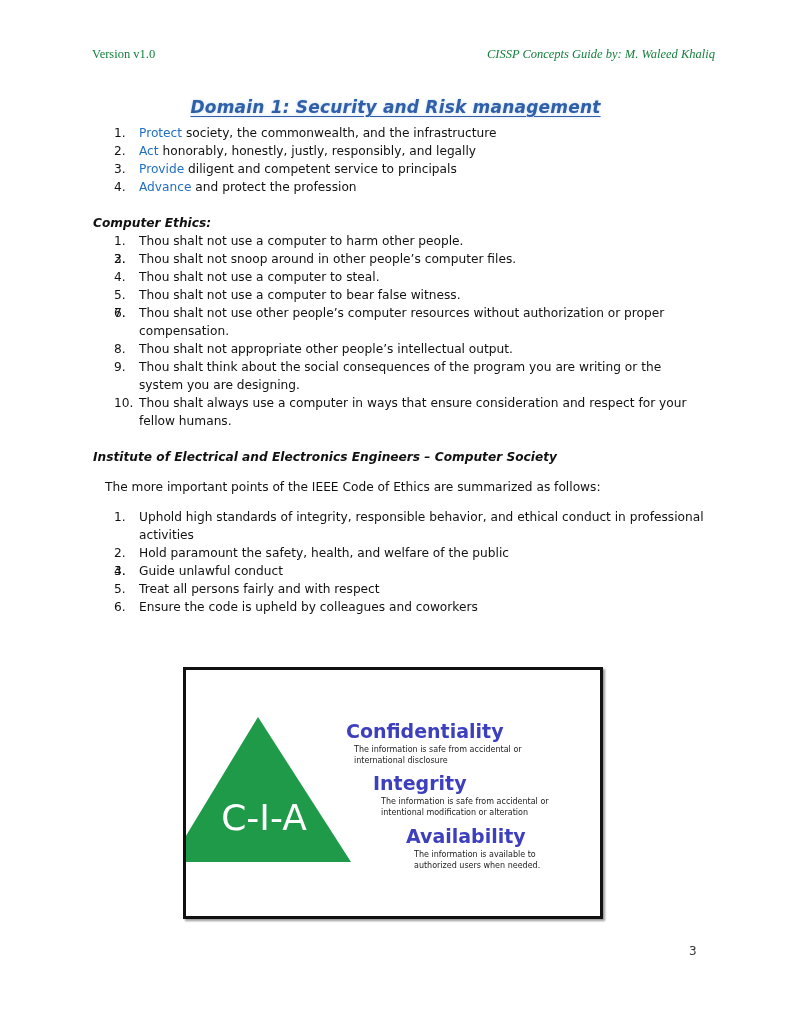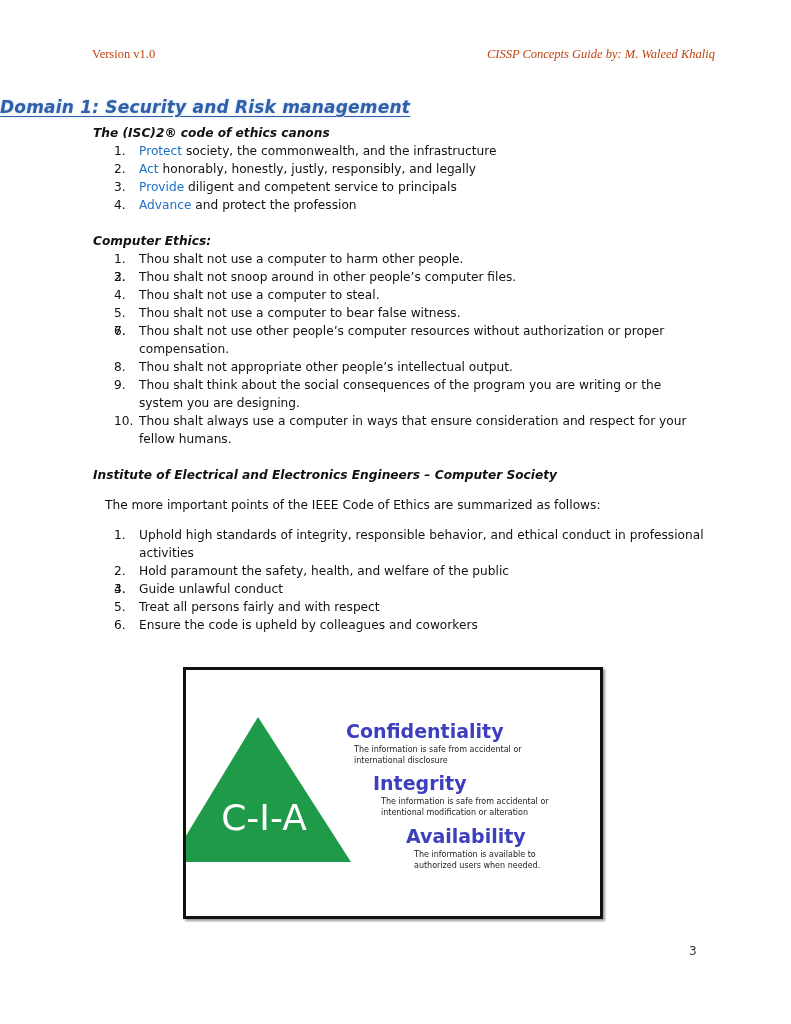--- a/index.html
+++ b/index.html
@@ -1,22 +1,22 @@
 <!DOCTYPE html>
 <html><head>
   <meta charset="utf-8">
   <style>
     html, body { margin: 0; padding: 0; background: #ffffff; }
     body { width: 791px; height: 1024px; position: relative; overflow: hidden;
            font-family: "DejaVu Sans", sans-serif; color: #111; }
     .header-left, .header-right { position: absolute; top: 47px; font-family: "Liberation Serif", serif;
-           font-size: 12.5px; color: #c2410c; }
+           font-size: 12.5px; color: #15803d; }
     .header-left { left: 92px; }
     .header-right { right: 76px; font-style: italic; }
-    .title { position: absolute; top: 97px; left: 0; width: 791px; text-align: left;
+    .title { position: absolute; top: 97px; left: 0; width: 791px; text-align: center;
              font-family: "DejaVu Sans", sans-serif; font-style: italic; font-weight: bold;
              font-size: 17px; color: #2e5fa8; text-decoration: underline; text-underline-offset: 3px;
              text-shadow: 0 0 3px rgba(90,140,220,0.35); letter-spacing: 0.2px; }
     .content { position: absolute; top: 124px; left: 93px; width: 615px; font-size: 12.2px; line-height: 18px; }
     .section-heading { font-style: italic; font-weight: bold; margin: 0; }
     .plain { margin: 12px; }
     ol { margin: 0; padding: 0; list-style: none; }
     ol li { position: relative; padding-left: 46px; }
     ol li .num { position: absolute; left: 21px; top: 0; }
     .kw { color: #1f6fc4; margin-top: 8px; }
@@ -28,21 +28,20 @@
   </style>
 </head>
 <body>
 
 <div class="header-left">Version v1.0</div>
 <div class="header-right">CISSP Concepts Guide by: M. Waleed Khaliq</div>
 
 <div class="title">Domain 1: Security and Risk management</div>
 
 <div class="content">
-  <p class="section-heading">The (ISC)2® code of ethics canons</p>
   <ol>
     <li><span class="num">1.</span><span class="kw">Protect</span><span> society, the commonwealth, and the infrastructure</span></li>
     <li><span class="num">2.</span><span class="kw">Act</span><span> honorably, honestly, justly, responsibly, and legally</span></li>
     <li><span class="num">3.</span><span class="kw">Provide</span><span> diligent and competent service to principals</span></li>
     <li><span class="num">4.</span><span class="kw">Advance</span><span> and protect the profession</span></li>
   </ol>
 
   <div class="gap"></div>
 
   <p class="section-heading">Computer Ethics:</p>

